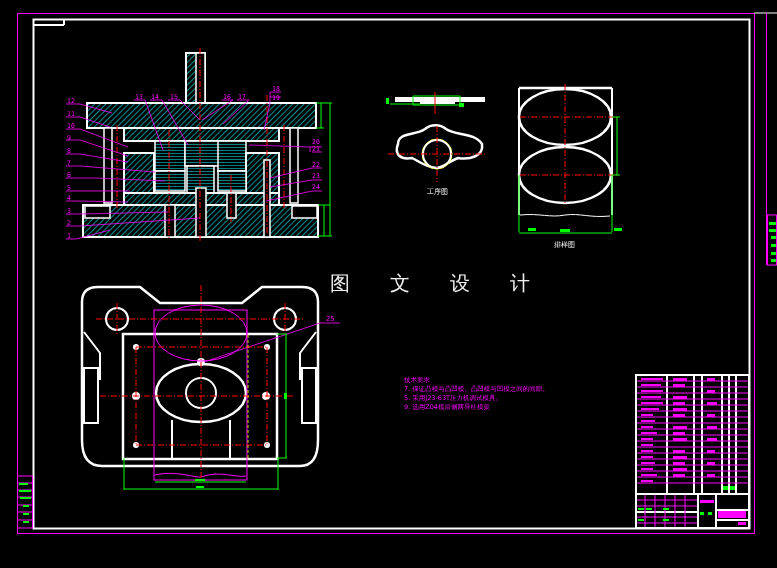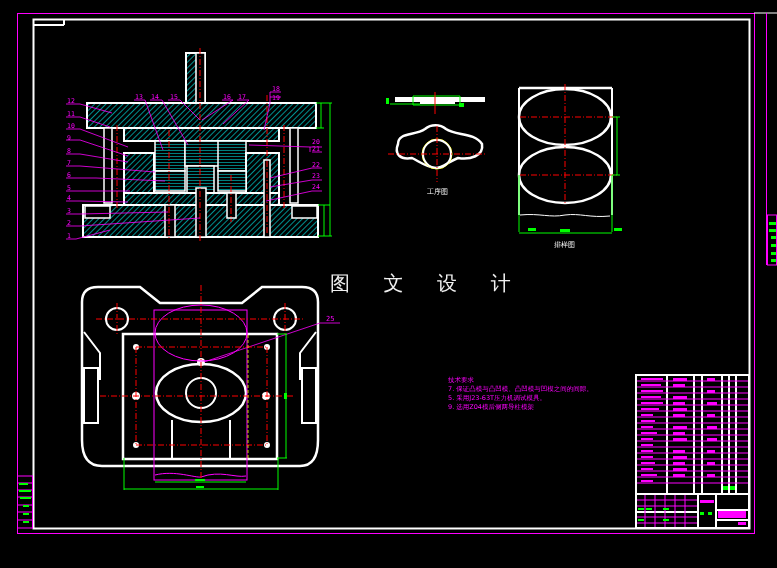--- a/index.html
+++ b/index.html
@@ -1,20 +1,20 @@
 <!DOCTYPE html>
 <html><head>
 <meta charset="utf-8">
 <style>
   html, body { margin:0; padding:0; background:#000; }
   body { width:777px; height:568px; position:relative; overflow:hidden; font-family:"DejaVu Sans", sans-serif; }
   #canvas { position:absolute; left:0; top:0; width:777px; height:568px; }
-  .watermark { position:absolute; left:330px; top:270px; color:#f0f0f0; font-family:Liberation Sans, sans-serif; font-size:20px; letter-spacing:14px; }
+  .watermark { position:absolute; left:330px; top:270px; color:#f0f0f0; font-family:Liberation Mono, monospace; font-size:20px; letter-spacing:14px; }
   .tech { position:absolute; left:404px; top:376px; color:#ff00ff; font-size:6.5px; line-height:9px; }
-  .tech div { white-space:nowrap;margin-left:44px; }
+  .tech div { white-space:nowrap; }
 </style>
 </head>
 <body>
 
 <svg id="canvas" viewBox="0 0 777 568" xmlns="http://www.w3.org/2000/svg">
   <defs>
     <pattern id="hatch" width="4" height="4" patternUnits="userSpaceOnUse" patternTransform="rotate(45)">
       <rect width="4" height="4" fill="#000"></rect>
       <line x1="0" y1="0" x2="0" y2="4" stroke="#00b4b4" stroke-width="1.6"></line>
     </pattern>

